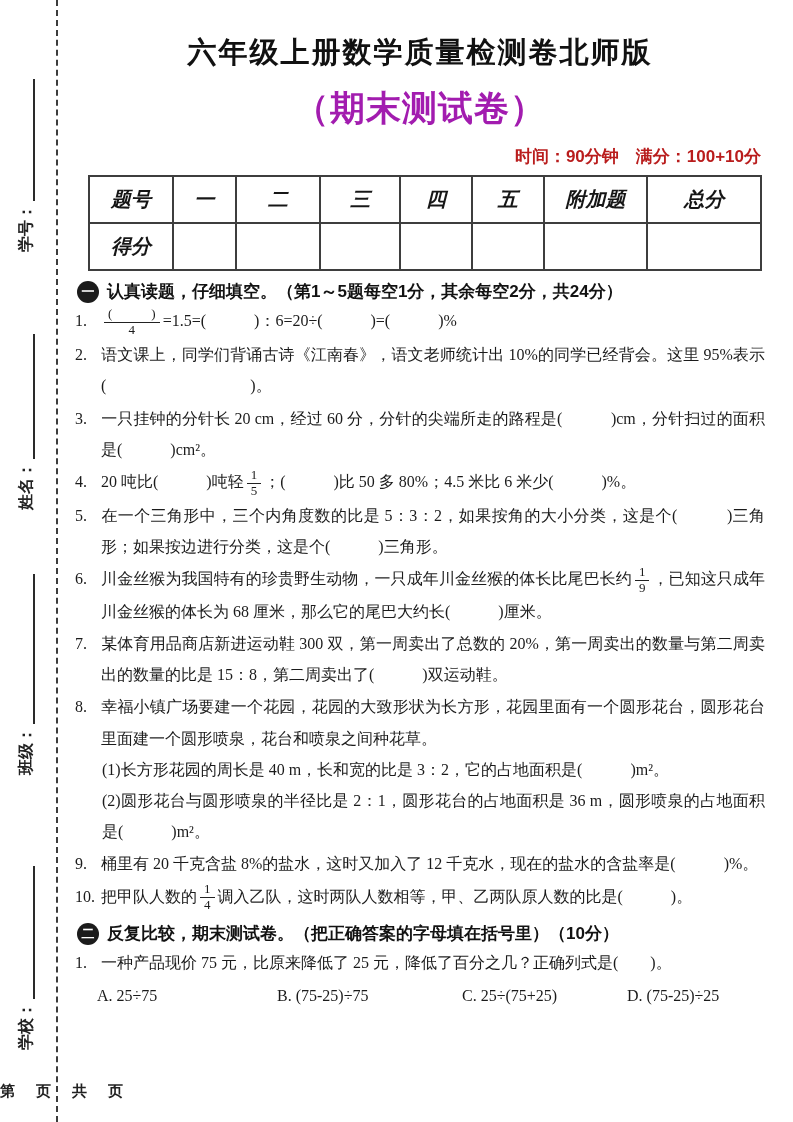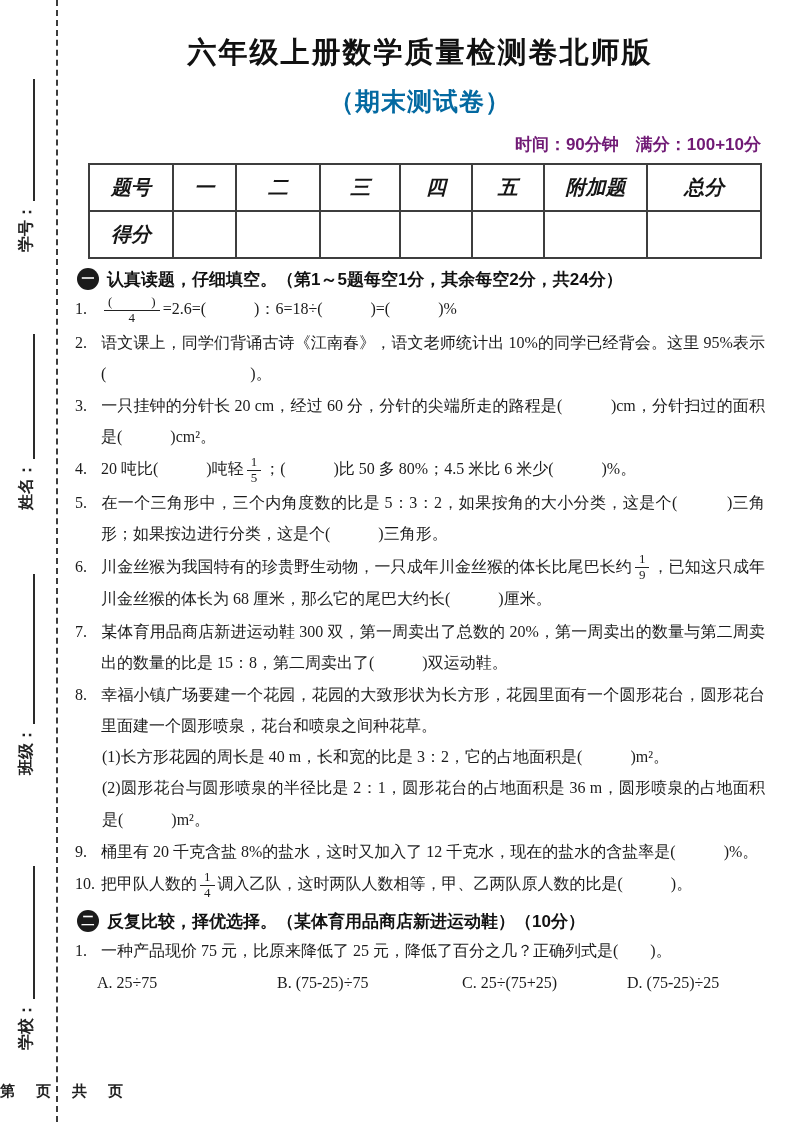--- a/index.html
+++ b/index.html
@@ -24,26 +24,26 @@
   
   .content{position:absolute;left:75px;top:0;width:690px;}
   .title{
     margin:34px 0 0 0;text-align:center;
     font-family:"Liberation Sans","DejaVu Sans",sans-serif;
     font-size:29px;font-weight:bold;letter-spacing:2px;line-height:1.3;color:#111;
   }
   .subtitle{
     margin:14px 0 0 0;text-align:center;
     font-family:"Liberation Sans","DejaVu Sans",sans-serif;
-    font-size:25px;font-weight:bold;letter-spacing:1px;line-height:1.25;color:#0369a1;
+    font-size:35px;font-weight:bold;letter-spacing:1px;line-height:1.25;color:#a21caf;
   }
   .meta{
     margin:16px 4px 0 0;text-align:right;
     font-family:"Liberation Sans","DejaVu Sans",sans-serif;
-    font-size:17px;font-weight:bold;color:#701a75;
+    font-size:17px;font-weight:bold;color:#b91c1c;
   }
 
   
   table.score{
     border-collapse:collapse;margin:7px 0 0 13px;width:674px;
     font-family:"Liberation Sans","DejaVu Sans",sans-serif;
     font-style:italic;
   }
   table.score td{
     border:2px solid #3e3e3e;height:43px;text-align:center;
@@ -152,21 +152,21 @@
 
     <div class="sec-head">
       <span class="badge">一</span>
       <span>认真读题，仔细填空。（第1～5题每空1分，其余每空2分，共24分）</span>
     </div>
 
     <div class="q">
       <span class="qn">1.</span><span class="frac">
           <span class="fn">(　　　)</span>
           <span class="fd">4</span>
-        </span><span>=2.6=(　　　)：6=18÷(　　　)=(　　　)%</span>
+        </span><span>=1.5=(　　　)：6=20÷(　　　)=(　　　)%</span>
     </div>
 
     <div class="q">
       <span class="qn">2.</span><span>语文课上，同学们背诵古诗《江南春》，语文老师统计出 10%的同学已经背会。这里 95%表示(　　　　　　　　　)。</span>
     </div>
 
     <div class="q">
       <span class="qn">3.</span><span>一只挂钟的分针长 20 cm，经过 60 分，分针的尖端所走的路程是(　　　)cm，分针扫过的面积是(　　　)cm²。</span>
     </div>
 
@@ -204,21 +204,21 @@
 
     <div class="q">
       <span class="qn">10.</span><span>把甲队人数的</span><span class="frac">
           <span class="fn">1</span>
           <span class="fd">4</span>
         </span><span>调入乙队，这时两队人数相等，甲、乙两队原人数的比是(　　　)。</span>
     </div>
 
     <div class="sec-head">
       <span class="badge">二</span>
-      <span>反复比较，择优选择。（某体育用品商店新进运动鞋）（10分）</span>
+      <span>反复比较，期末测试卷。（把正确答案的字母填在括号里）（10分）</span>
     </div>
 
     <div class="q">
       <span class="qn">1.</span><span>一种产品现价 75 元，比原来降低了 25 元，降低了百分之几？正确列式是(　　)。</span>
     </div>
 
     <div class="options">
       <span>A. 25÷75</span>
       <span>B. (75-25)÷75</span>
       <span>C. 25÷(75+25)</span>

